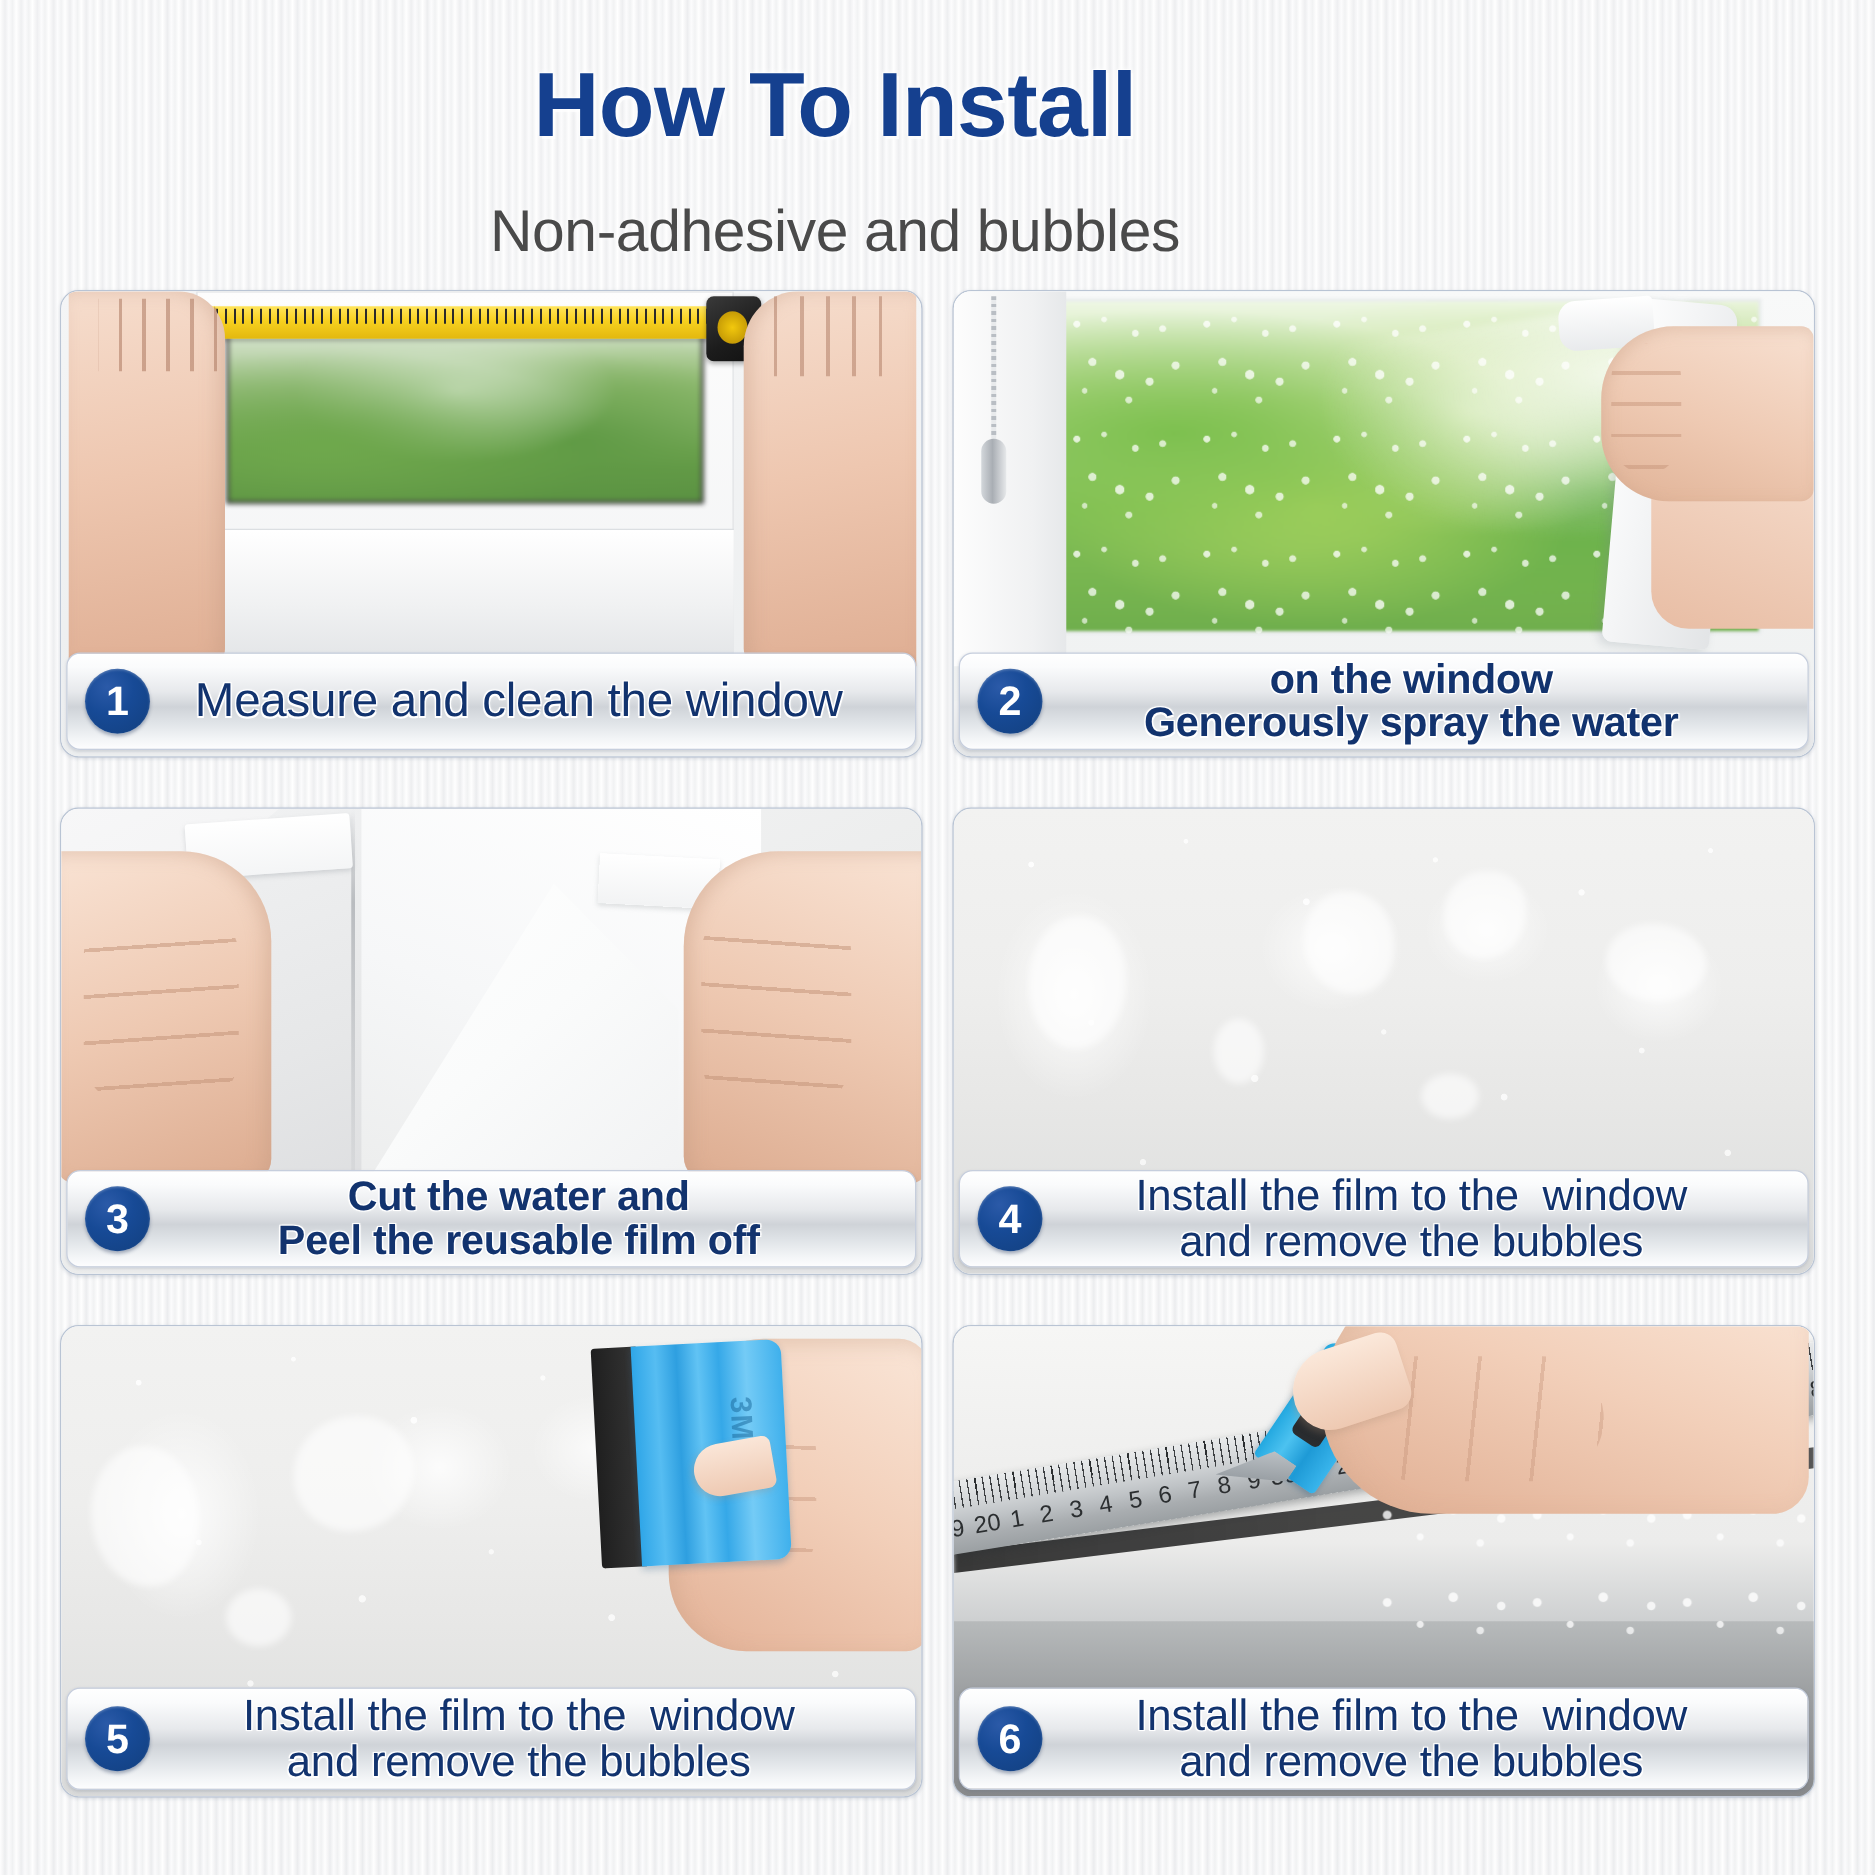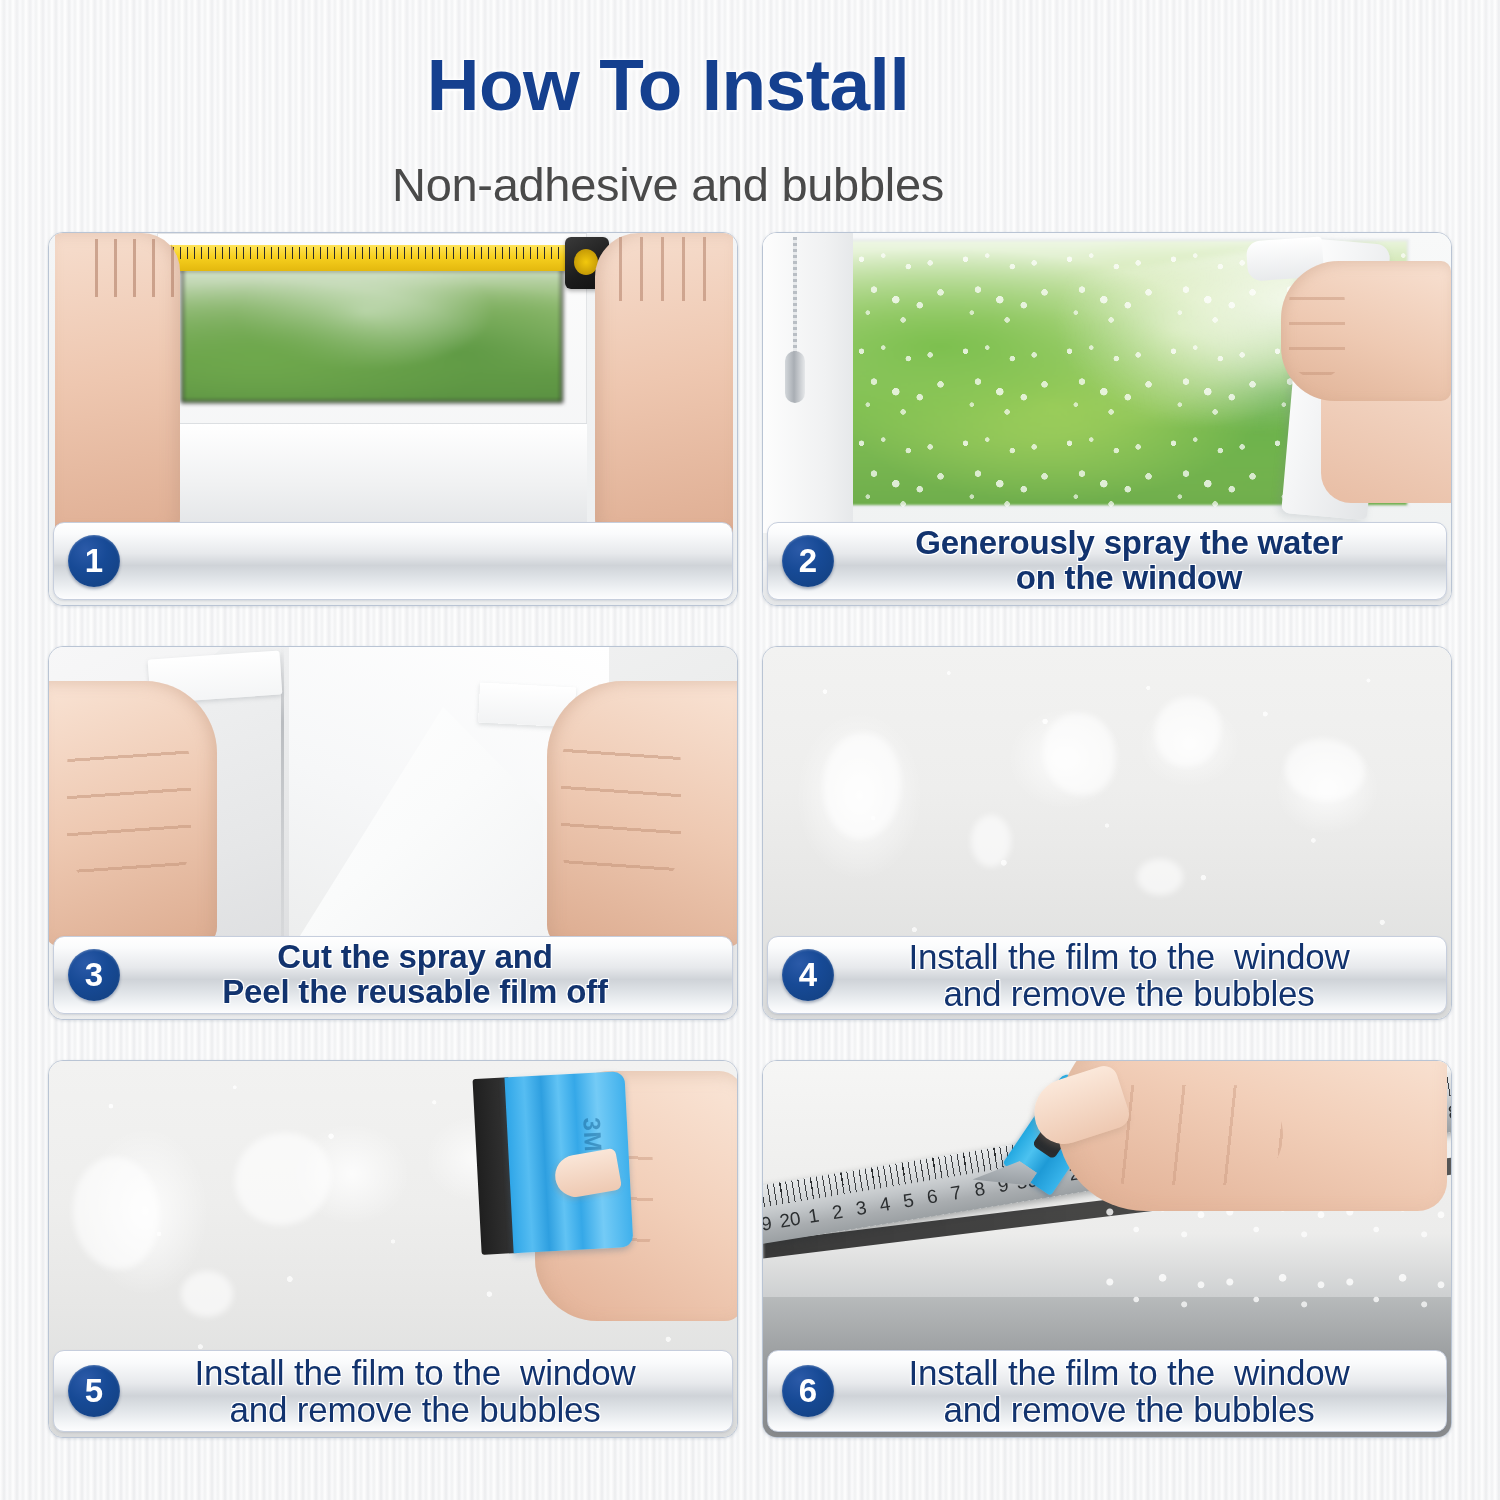--- a/index.html
+++ b/index.html
@@ -585,61 +585,64 @@
         <div class="winframe"></div>
         <div class="glass"></div>
         <div class="sill"></div>
         <div class="tape"></div>
         <div class="tapebox"></div>
         <div class="hand handL"></div>
         <div class="hand handR"></div>
       </div>
       <div class="caption">
         <div class="badge">1</div>
+        <div class="caption-text one-line">
+          <span class="ln">Measure and clean the window</span>
+        </div>
       </div>
     </div>
 
     <div class="card row1">
       <div class="photo p2">
         <div class="glass2"></div>
         <div class="drops"></div>
         <div class="spraymist"></div>
         <div class="frameL"></div>
         <div class="chain"></div>
         <div class="chainweight"></div>
         <div class="sill2"></div>
         <div class="bottle"></div>
         <div class="nozzle"></div>
         <div class="armS"></div>
         <div class="handS"></div>
       </div>
       <div class="caption">
         <div class="badge">2</div>
         <div class="caption-text two-bold">
+          <span class="ln">on the window</span>
           <span class="ln">Generously spray the water</span>
-          <span class="ln">on the window</span>
         </div>
       </div>
     </div>
 
     <div class="card row2">
       <div class="photo p3">
         <div class="sheetL"></div>
         <div class="crease"></div>
         <div class="sheetR"></div>
         <div class="foldR"></div>
         <div class="peelL"></div>
         <div class="peelR"></div>
         <div class="hL"></div>
         <div class="hR"></div>
       </div>
       <div class="caption">
         <div class="badge">3</div>
         <div class="caption-text two-bold">
-          <span class="ln">Cut the spray and</span>
+          <span class="ln">Cut the water and</span>
           <span class="ln">Peel the reusable film off</span>
         </div>
       </div>
     </div>
 
     <div class="card row2">
       <div class="photo p4">
         <div class="frost"></div>
         <div class="speckles"></div>
         <div class="blobs">

